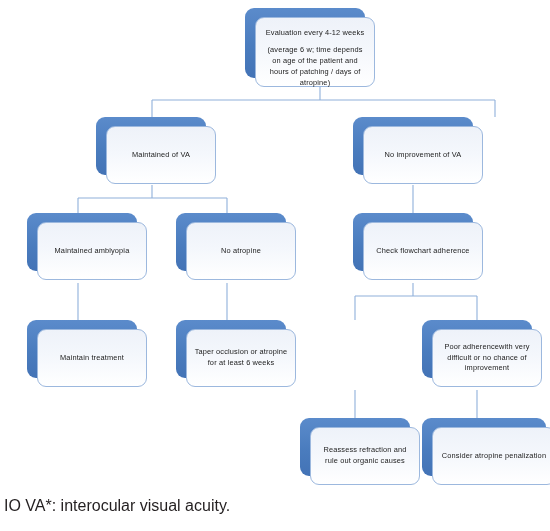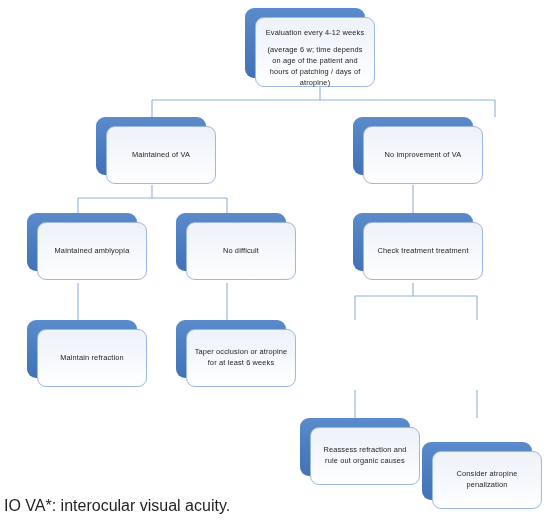--- a/index.html
+++ b/index.html
@@ -176,55 +176,61 @@
     <div class="node" style="left:353px; top:117px; width:120px; height:58px;">
       <div class="plate"></div>
       <div class="card">
         <div class="label">No improvement of VA</div>
       </div>
     </div>
 
     <div class="node" style="left:176px; top:213px; width:110px; height:58px;">
       <div class="plate"></div>
       <div class="card">
-        <div class="label">No difficult</div>
+        <div class="label">No atropine</div>
       </div>
     </div>
 
     <div class="node" style="left:353px; top:213px; width:120px; height:58px;">
       <div class="plate"></div>
       <div class="card">
-        <div class="label">Check treatment treatment</div>
+        <div class="label">Check flowchart adherence</div>
       </div>
     </div>
 
     <div class="node" style="left:27px; top:320px; width:110px; height:58px;">
       <div class="plate"></div>
       <div class="card">
-        <div class="label">Maintain refraction</div>
+        <div class="label">Maintain treatment</div>
       </div>
     </div>
 
     <div class="node" style="left:176px; top:320px; width:110px; height:58px;">
       <div class="plate"></div>
       <div class="card">
         <div class="label">Taper occlusion or atropine for at least 6 weeks</div>
       </div>
     </div>
 
 
+    <div class="node" style="left:422px; top:320px; width:110px; height:58px;">
+      <div class="plate"></div>
+      <div class="card">
+        <div class="label">Poor adherencewith very difficult or no chance of improvement</div>
+      </div>
+    </div>
 
     <div class="node" style="left:300px; top:418px; width:110px; height:58px;">
       <div class="plate"></div>
       <div class="card">
         <div class="label">Reassess refraction and rule out organic causes</div>
       </div>
     </div>
 
-    <div class="node" style="left:422px; top:442px; width:110px; height:58px;">
+    <div class="node" style="left:422px; top:418px; width:110px; height:58px;padding-left:14px;">
       <div class="plate"></div>
       <div class="card">
         <div class="label">Consider atropine penalization</div>
       </div>
     </div>
 
   </div>
 
   <div id="caption">
     <div class="cap-line">IO VA*: interocular visual acuity.</div>

